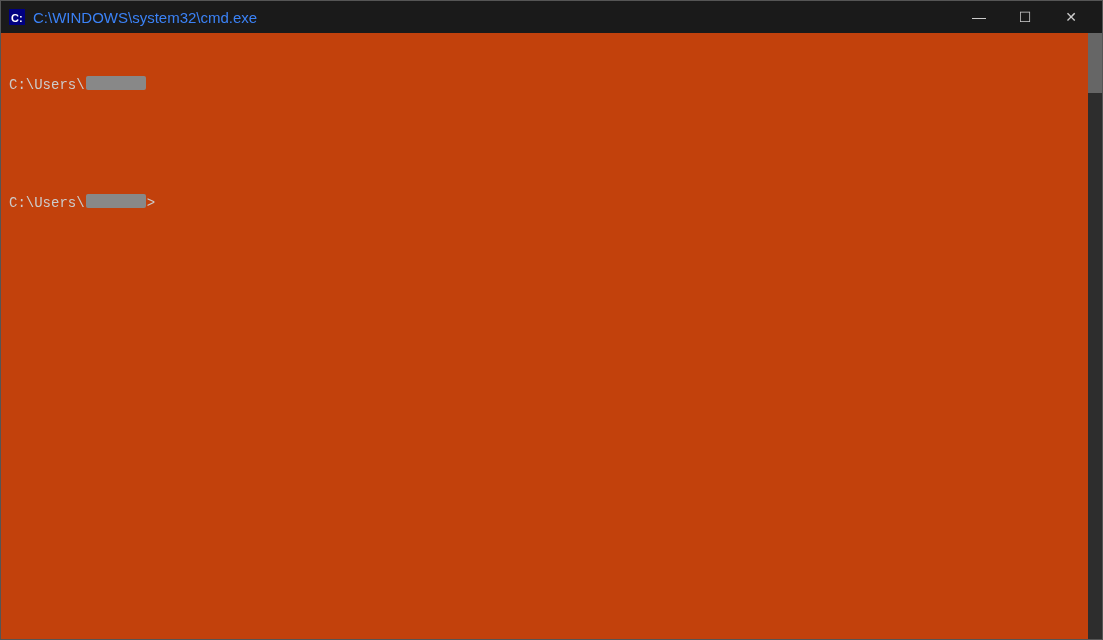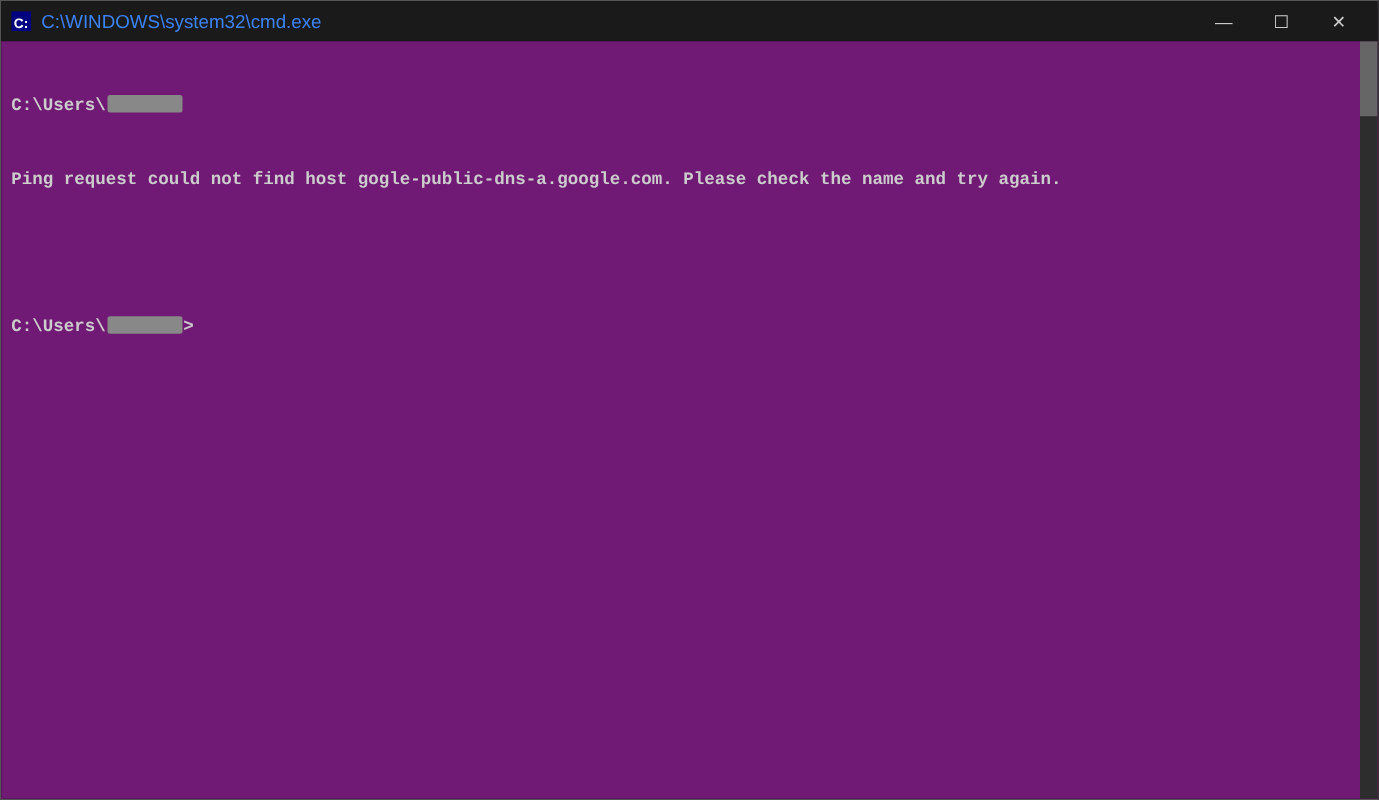--- a/index.html
+++ b/index.html
@@ -69,25 +69,24 @@
       justify-content: center;
       color: #ccc;
       font-size: 14px;
       cursor: pointer;
       background: transparent;
       border: none;
     }
 
     .terminal-body {
       flex: 1;
-      background: #701a75;
+      background: #c2410c;
       padding: 4px 8px;
       overflow: hidden;
       position: relative;
-      font-weight: bold;
     }
 
     .terminal-content {
       color: #cccccc;
       font-family: 'Courier New', Consolas, monospace;
       font-size: 14px;
       line-height: 1.4;
       white-space: pre;
     }
 
@@ -146,23 +145,20 @@
       <button class="title-bar-btn close">✕</button>
     </div>
   </div>
 
   <div class="terminal-body">
     <div class="terminal-content">
       <div class="terminal-line">
         <span>C:\Users\</span><span class="blurred-username">&nbsp;&nbsp;&nbsp;&nbsp;&nbsp;&nbsp;</span>
       </div>
       <div class="terminal-line">
-        <span>Ping request could not find host gogle-public-dns-a.google.com. Please check the name and try again.</span>
-      </div>
-      <div class="terminal-line">
         <span>&nbsp;</span>
       </div>
       <div class="terminal-line">
         <span>C:\Users\</span><span class="blurred-username">&nbsp;&nbsp;&nbsp;&nbsp;&nbsp;&nbsp;</span><span>&gt;</span>
       </div>
     </div>
     <div class="scrollbar">
       <div class="scrollbar-thumb"></div>
     </div>
   </div>

